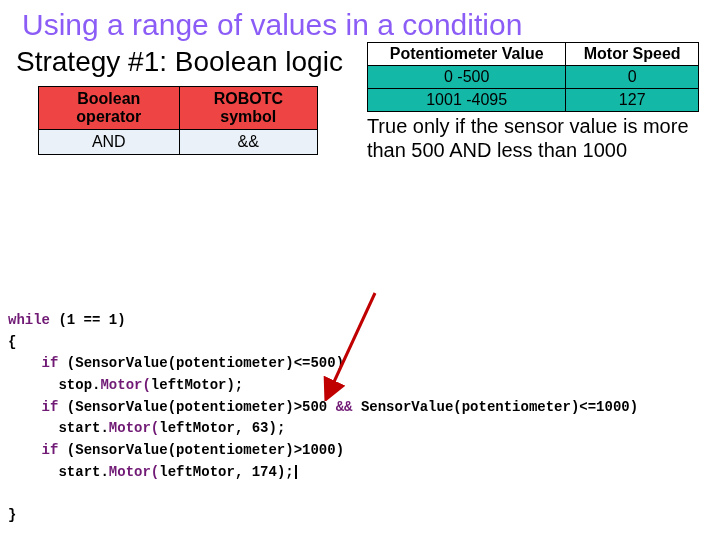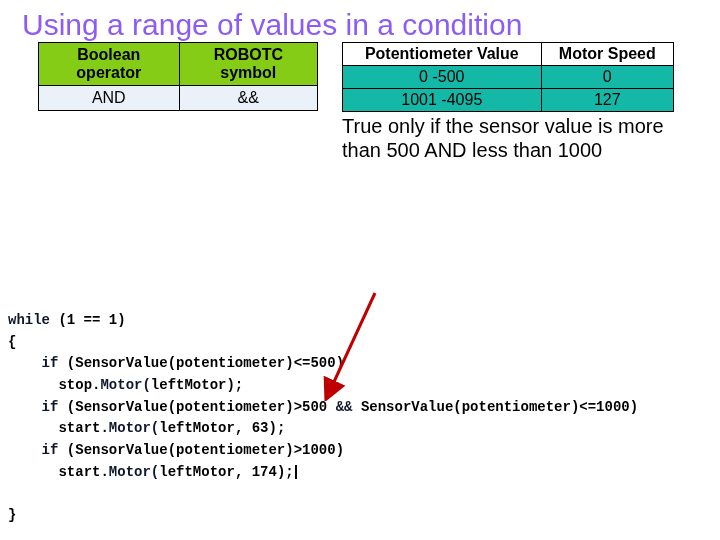--- a/index.html
+++ b/index.html
@@ -36,21 +36,21 @@
     margin-left: 30px;
   }
   .bool-table th, .bool-table td {
     border: 1px solid #000;
     padding: 3px 6px;
     text-align: center;
     font-size: 16px;
   }
   .bool-table th {
     font-weight: 700;
-    background: #84cc16;
+    background: #ef4444;
   }
   .bool-table .alt { background: #eaf1f8; }
   .right-col {
     flex: 1;
     padding-right: 10px;
   }
   .speed-table {
     border-collapse: collapse;
     width: 332px;
   }
@@ -71,21 +71,21 @@
   .code {
     position: absolute;
     left: 8px;
     top: 310px;
     font-family: "Courier New", monospace;
     font-size: 14px;
     font-weight: bold;
     line-height: 1.55;
     white-space: pre;
   }
-  .kw { color: #0f172a; }
+  .kw { color: #701a75; }
   .cursor {
     display: inline-block;
     width: 1px; height: 14px;
     border-left: 2px solid #000;
     vertical-align: middle;
     margin-left: 1px;
   }
   .arrow {
     position: absolute;
     left: 321px;
@@ -93,20 +93,21 @@
     pointer-events: none;
   }
 </style>
 </head>
 <body>
 
 <h1 class="title">Using a range of values in a condition</h1>
 
 <div class="top-row">
   <div>
+    <h2 class="subtitle">Strategy #1: Boolean logic</h2>
     <table class="bool-table">
       <tbody>
           <tr>
         <th>Boolean operator</th>
         <th>ROBOTC symbol</th>
       </tr>
       <tr class="alt">
         <td>AND</td>
         <td>&amp;&amp;</td>
       </tr>

